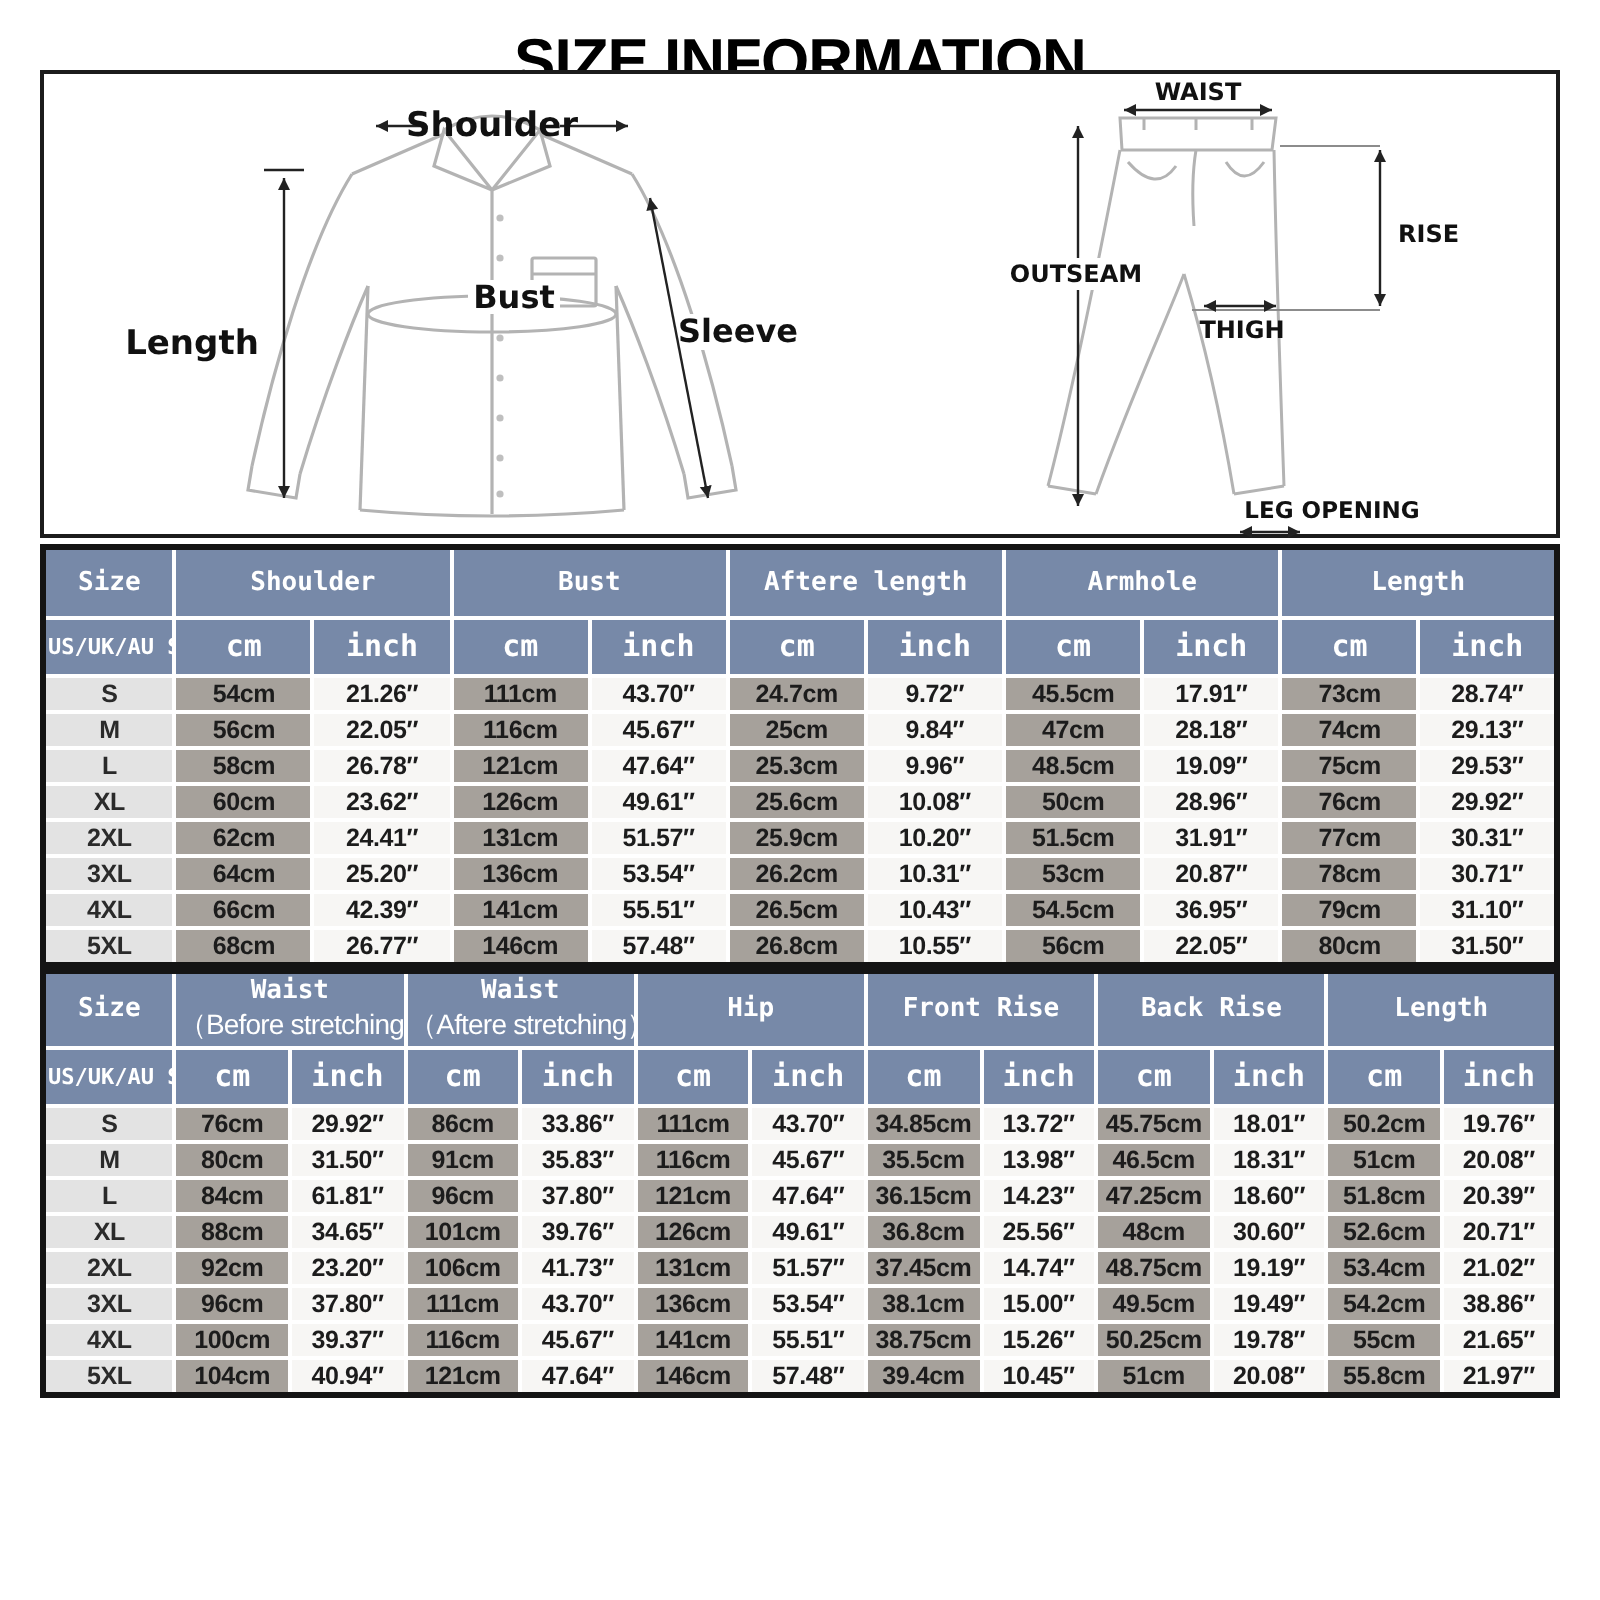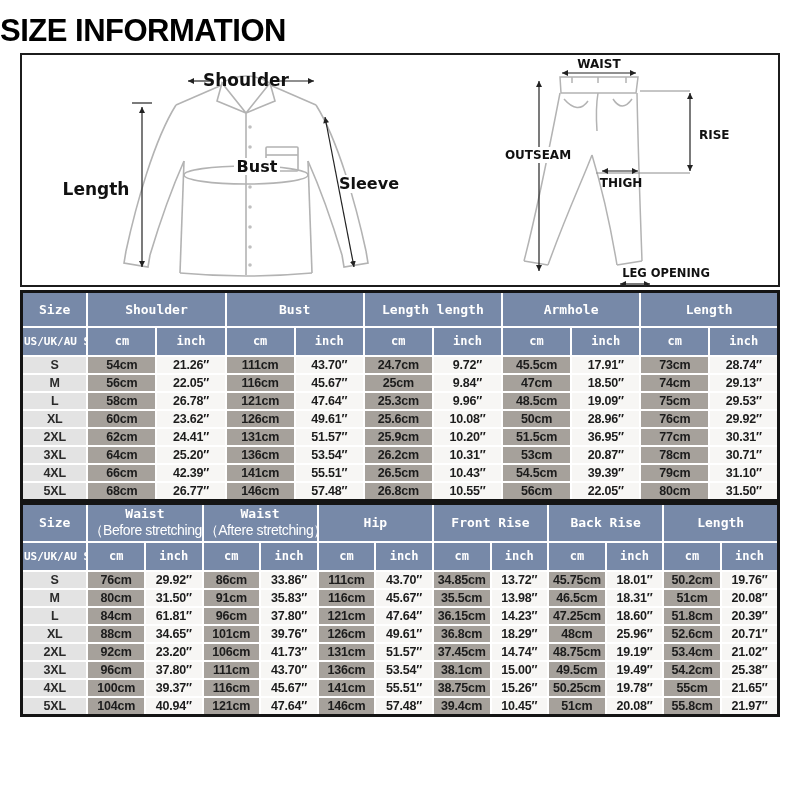--- a/index.html
+++ b/index.html
@@ -9,21 +9,21 @@
     --size-bg:#e3e3e3;
     --table-border:#141414;
   }
   *{box-sizing:border-box;}
   html,body{margin:0;padding:0;}
   body{
     width:800px;height:800px;background:#ffffff;overflow:hidden;
     font-family:"Liberation Sans",sans-serif;
   }
   .page-title{
-    padding-top:13px;height:53px;
+    padding-top:13px;height:35px;text-align:center;
     font-size:31px;font-weight:bold;color:#000;letter-spacing:-0.5px;
   }
   .diagram-box{
     position:relative;margin-left:20px;width:760px;height:234px;
     border:2px solid #1c1c1c;background:#fff;
   }
   .shirt-svg{position:absolute;left:14px;top:0;}
   .pants-svg{position:absolute;left:458px;top:0;}
   svg text{font-family:"DejaVu Sans",sans-serif;font-weight:bold;fill:#111;}
   .tables-wrap{margin:3px 0 0 20px;width:760px;}
@@ -38,21 +38,21 @@
   th.group-head{
     background:var(--header-bg);color:#fff;height:35px;
     font-family:"DejaVu Sans Mono",monospace;font-size:13px;font-weight:bold;
   }
   th.group-head .group-sub{
     font-family:"Liberation Sans",sans-serif;font-size:14px;font-weight:normal;
     letter-spacing:-0.4px;margin-top:1px;
   }
   th.unit-head, th.size-sub-head{
     background:var(--header-bg);color:#fff;height:29px;
-    font-family:"DejaVu Sans Mono",monospace;font-size:12px;font-weight:bold;
+    font-family:"DejaVu Sans Mono",monospace;font-size:15px;font-weight:bold;
   }
   th.size-sub-head{font-size:11px;white-space:pre-line;line-height:13px;}
   td{height:16px;font-size:12.5px;font-weight:bold;letter-spacing:-0.2px;color:#1c1c1c;}
   td.size-cell{background:var(--size-bg);color:#2a2a2a;}
   td.cm-cell{background:var(--cm-bg);}
   td.inch-cell{background:var(--inch-bg);}
 </style>
 </head>
 <body>
 
@@ -174,21 +174,21 @@
       <thead>
         <tr>
           <th class="group-head">Size</th>
           <th class="group-head" colspan="2">
             <div class="group-label">Shoulder</div>
           </th>
           <th class="group-head" colspan="2">
             <div class="group-label">Bust</div>
           </th>
           <th class="group-head" colspan="2">
-            <div class="group-label">Length length</div>
+            <div class="group-label">Aftere length</div>
           </th>
           <th class="group-head" colspan="2">
             <div class="group-label">Armhole</div>
           </th>
           <th class="group-head" colspan="2">
             <div class="group-label">Length</div>
           </th>
         </tr>
         <tr>
           <th class="size-sub-head">US/UK/AU
@@ -221,21 +221,21 @@
         </tr>
         <tr>
           <td class="size-cell">M</td>
           <td class="cm-cell">56cm</td>
           <td class="inch-cell">22.05″</td>
           <td class="cm-cell">116cm</td>
           <td class="inch-cell">45.67″</td>
           <td class="cm-cell">25cm</td>
           <td class="inch-cell">9.84″</td>
           <td class="cm-cell">47cm</td>
-          <td class="inch-cell">18.50″</td>
+          <td class="inch-cell">28.18″</td>
           <td class="cm-cell">74cm</td>
           <td class="inch-cell">29.13″</td>
         </tr>
         <tr>
           <td class="size-cell">L</td>
           <td class="cm-cell">58cm</td>
           <td class="inch-cell">26.78″</td>
           <td class="cm-cell">121cm</td>
           <td class="inch-cell">47.64″</td>
           <td class="cm-cell">25.3cm</td>
@@ -260,21 +260,21 @@
         </tr>
         <tr>
           <td class="size-cell">2XL</td>
           <td class="cm-cell">62cm</td>
           <td class="inch-cell">24.41″</td>
           <td class="cm-cell">131cm</td>
           <td class="inch-cell">51.57″</td>
           <td class="cm-cell">25.9cm</td>
           <td class="inch-cell">10.20″</td>
           <td class="cm-cell">51.5cm</td>
-          <td class="inch-cell">36.95″</td>
+          <td class="inch-cell">31.91″</td>
           <td class="cm-cell">77cm</td>
           <td class="inch-cell">30.31″</td>
         </tr>
         <tr>
           <td class="size-cell">3XL</td>
           <td class="cm-cell">64cm</td>
           <td class="inch-cell">25.20″</td>
           <td class="cm-cell">136cm</td>
           <td class="inch-cell">53.54″</td>
           <td class="cm-cell">26.2cm</td>
@@ -286,21 +286,21 @@
         </tr>
         <tr>
           <td class="size-cell">4XL</td>
           <td class="cm-cell">66cm</td>
           <td class="inch-cell">42.39″</td>
           <td class="cm-cell">141cm</td>
           <td class="inch-cell">55.51″</td>
           <td class="cm-cell">26.5cm</td>
           <td class="inch-cell">10.43″</td>
           <td class="cm-cell">54.5cm</td>
-          <td class="inch-cell">39.39″</td>
+          <td class="inch-cell">36.95″</td>
           <td class="cm-cell">79cm</td>
           <td class="inch-cell">31.10″</td>
         </tr>
         <tr>
           <td class="size-cell">5XL</td>
           <td class="cm-cell">68cm</td>
           <td class="inch-cell">26.77″</td>
           <td class="cm-cell">146cm</td>
           <td class="inch-cell">57.48″</td>
           <td class="cm-cell">26.8cm</td>
@@ -417,23 +417,23 @@
         </tr>
         <tr>
           <td class="size-cell">XL</td>
           <td class="cm-cell">88cm</td>
           <td class="inch-cell">34.65″</td>
           <td class="cm-cell">101cm</td>
           <td class="inch-cell">39.76″</td>
           <td class="cm-cell">126cm</td>
           <td class="inch-cell">49.61″</td>
           <td class="cm-cell">36.8cm</td>
-          <td class="inch-cell">18.29″</td>
+          <td class="inch-cell">25.56″</td>
           <td class="cm-cell">48cm</td>
-          <td class="inch-cell">25.96″</td>
+          <td class="inch-cell">30.60″</td>
           <td class="cm-cell">52.6cm</td>
           <td class="inch-cell">20.71″</td>
         </tr>
         <tr>
           <td class="size-cell">2XL</td>
           <td class="cm-cell">92cm</td>
           <td class="inch-cell">23.20″</td>
           <td class="cm-cell">106cm</td>
           <td class="inch-cell">41.73″</td>
           <td class="cm-cell">131cm</td>
@@ -451,21 +451,21 @@
           <td class="inch-cell">37.80″</td>
           <td class="cm-cell">111cm</td>
           <td class="inch-cell">43.70″</td>
           <td class="cm-cell">136cm</td>
           <td class="inch-cell">53.54″</td>
           <td class="cm-cell">38.1cm</td>
           <td class="inch-cell">15.00″</td>
           <td class="cm-cell">49.5cm</td>
           <td class="inch-cell">19.49″</td>
           <td class="cm-cell">54.2cm</td>
-          <td class="inch-cell">25.38″</td>
+          <td class="inch-cell">38.86″</td>
         </tr>
         <tr>
           <td class="size-cell">4XL</td>
           <td class="cm-cell">100cm</td>
           <td class="inch-cell">39.37″</td>
           <td class="cm-cell">116cm</td>
           <td class="inch-cell">45.67″</td>
           <td class="cm-cell">141cm</td>
           <td class="inch-cell">55.51″</td>
           <td class="cm-cell">38.75cm</td>

